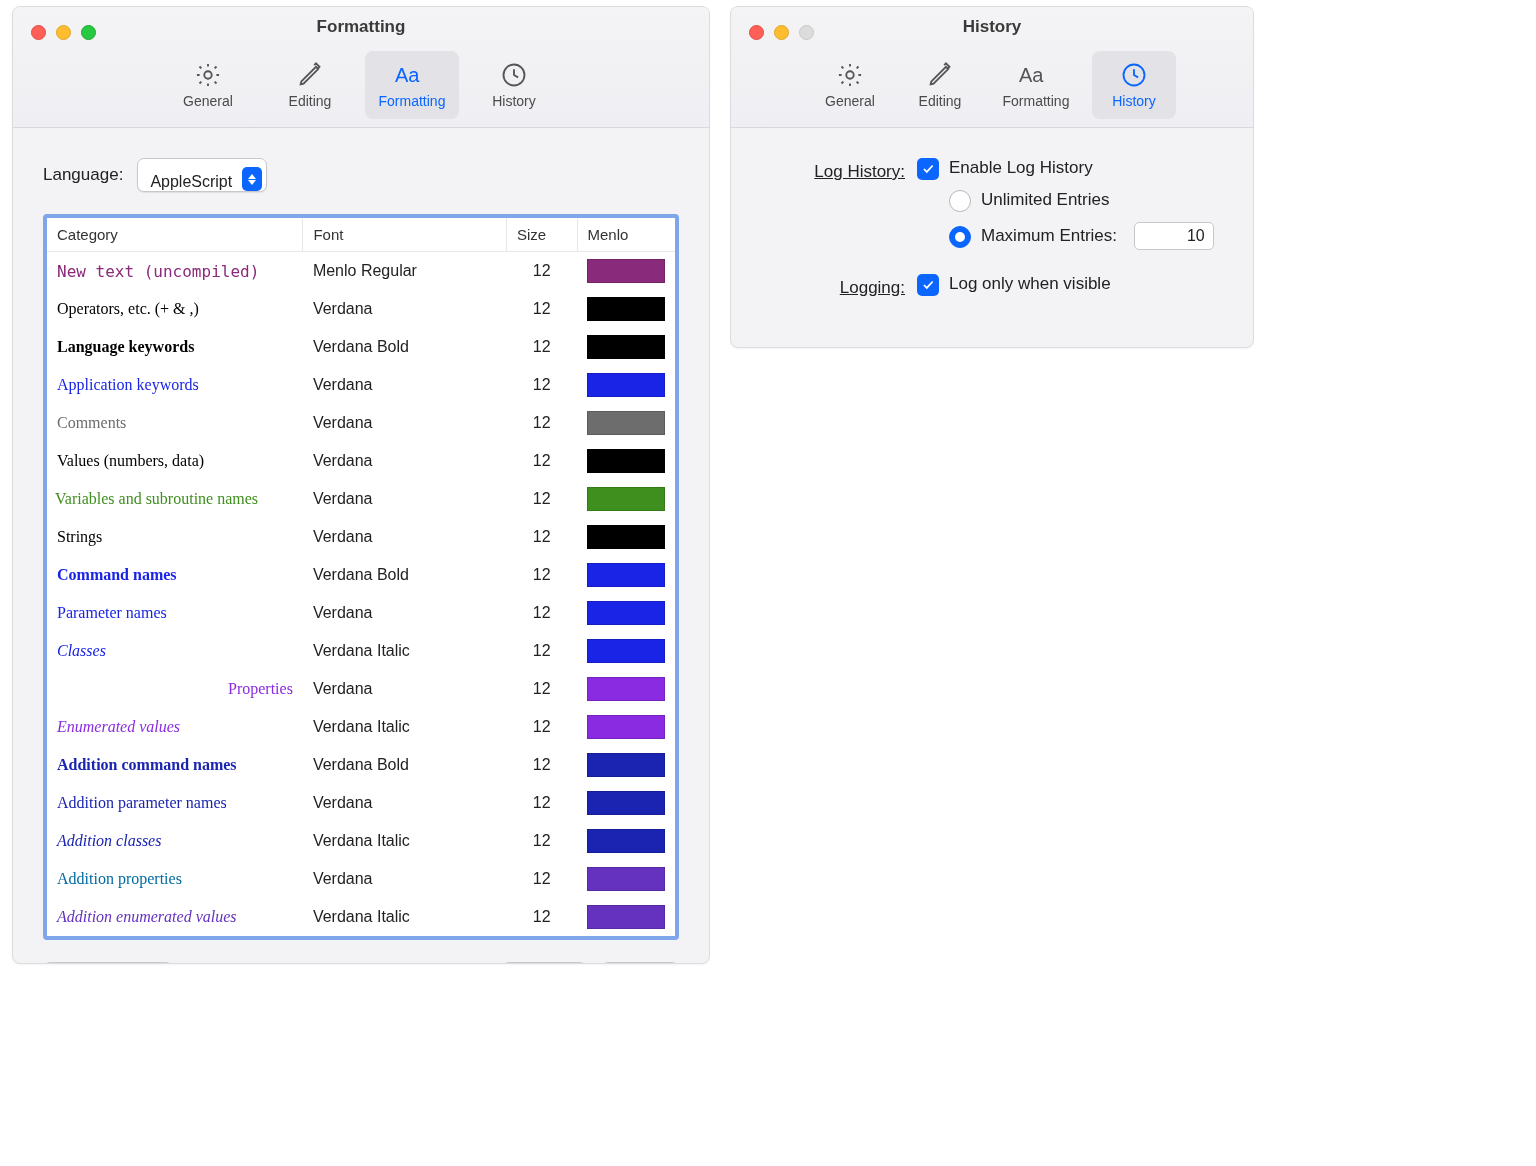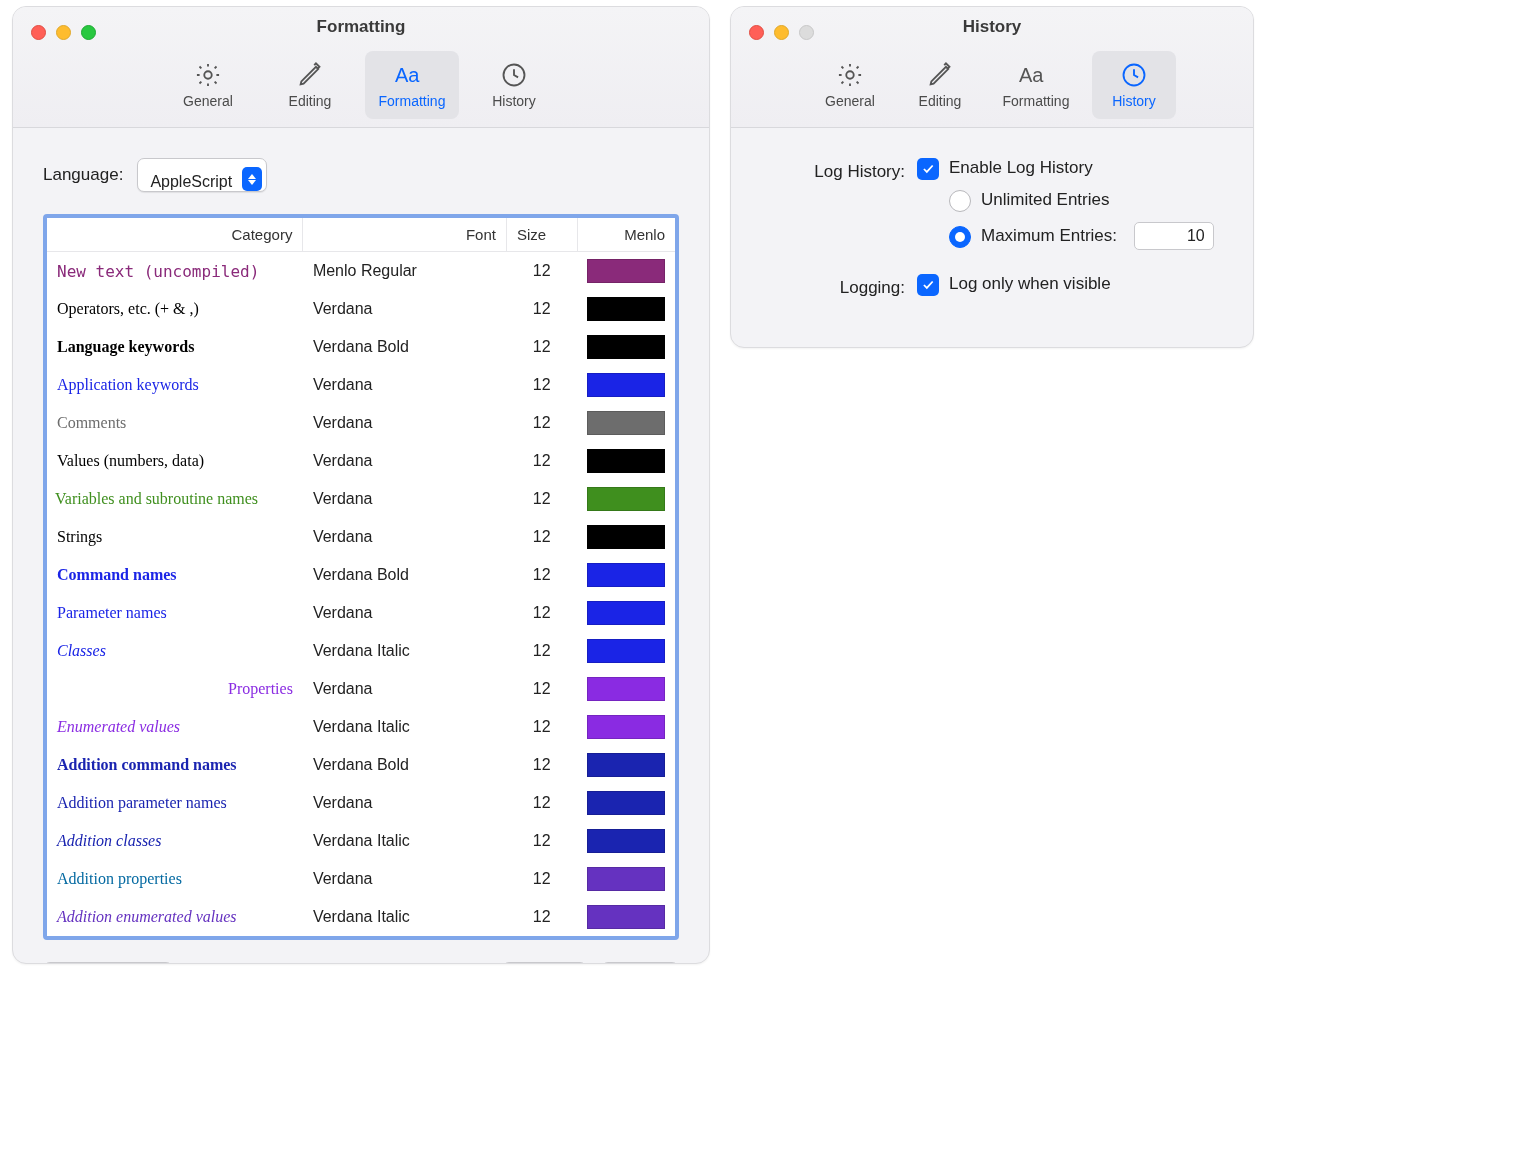--- a/index.html
+++ b/index.html
@@ -16,21 +16,21 @@
   .canvas {
     position: relative;
     width: 1536px;
     height: 1166px;
     background: #ffffff;
   }
   .window {
     position: absolute;
     background: #f3f3f6;
     border: 1px solid #dcdcdf;
-    border-radius: 14px;
+    border-radius: 8px;
     box-shadow: 0 1px 2px rgba(0,0,0,0.05);
     overflow: hidden;
   }
   .titlebar {
     height: 120px;
     background: linear-gradient(#f4f4f6, #efeef2);
     border-bottom: 1px solid #d8d8dc;
     position: relative;
   }
   .traffic {
@@ -137,21 +137,21 @@
     border-radius: 4px;
     background: #fff;
     overflow: hidden;
   }
   table.fmt {
     width: 100%;
     border-collapse: collapse;
     font-size: 16px;
   }
   table.fmt th {
-    text-align: right;
+    text-align: left;
     font-weight: 400;
     padding: 8px 10px;
     border-bottom: 1px solid #e7e7ea;
     border-right: 1px solid #e7e7ea;
     font-size: 15px;
     color: #333;
     background: #fff;
   }
   table.fmt th:last-child { border-right: none; }
   table.fmt td {
@@ -186,21 +186,21 @@
   
   .form {
     display: grid;
     grid-template-columns: 140px auto;
     row-gap: 14px;
     column-gap: 12px;
     align-items: start;
     font-size: 17px;
     margin-top: 6px;
   }
-  .form .lab { text-align: right; padding-top: 4px; }
+  .form .lab { text-align: right; padding-top: 4px; text-decoration: underline; }
   .check {
     display: inline-flex;
     width: 22px; height: 22px;
     border-radius: 5px;
     background: #0a66ff;
     align-items: center;
     justify-content: center;
     margin-right: 10px;
     vertical-align: middle;
   }

